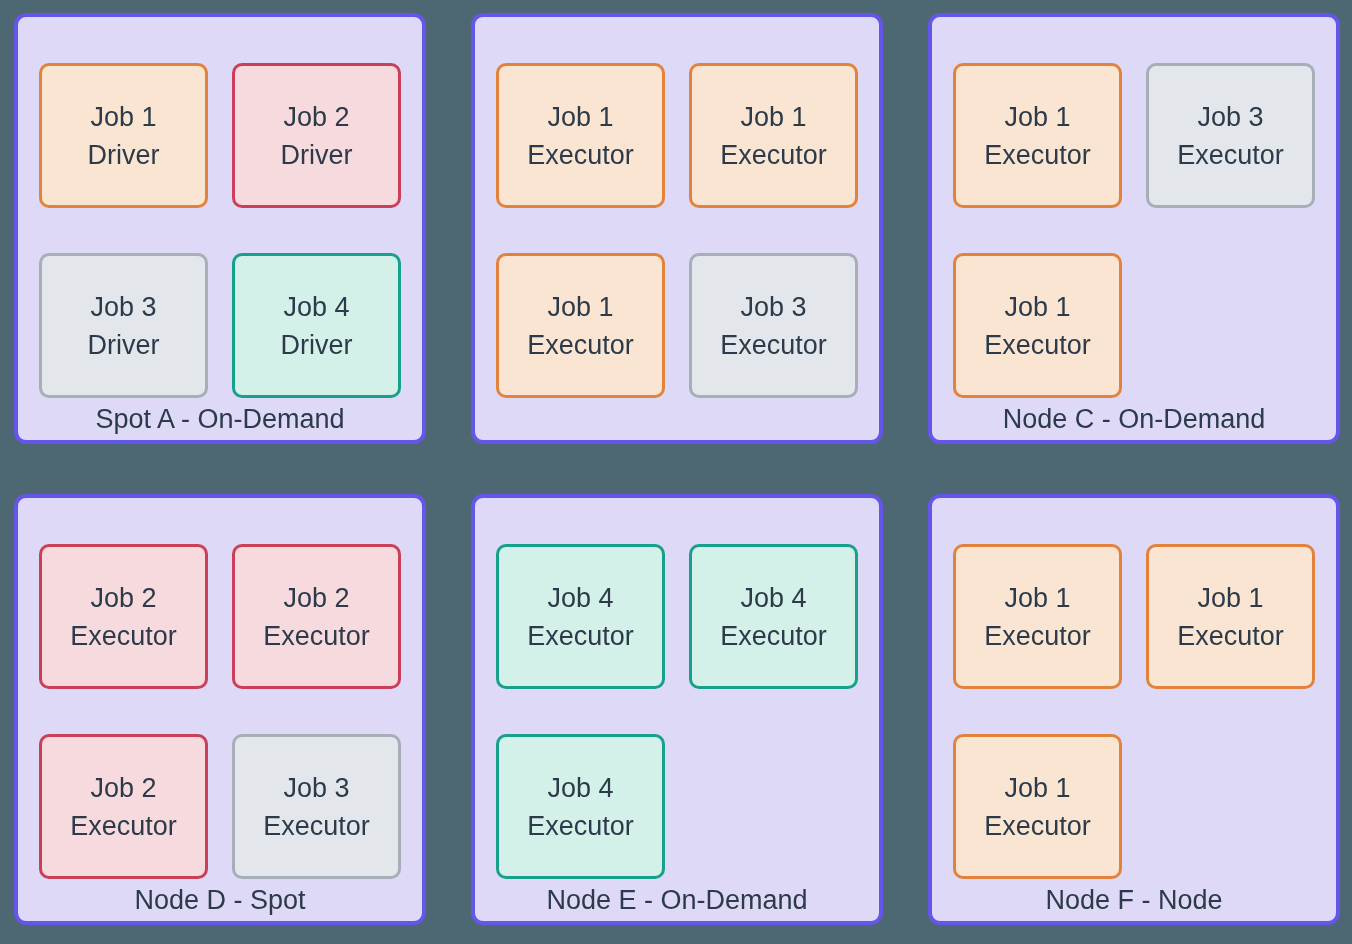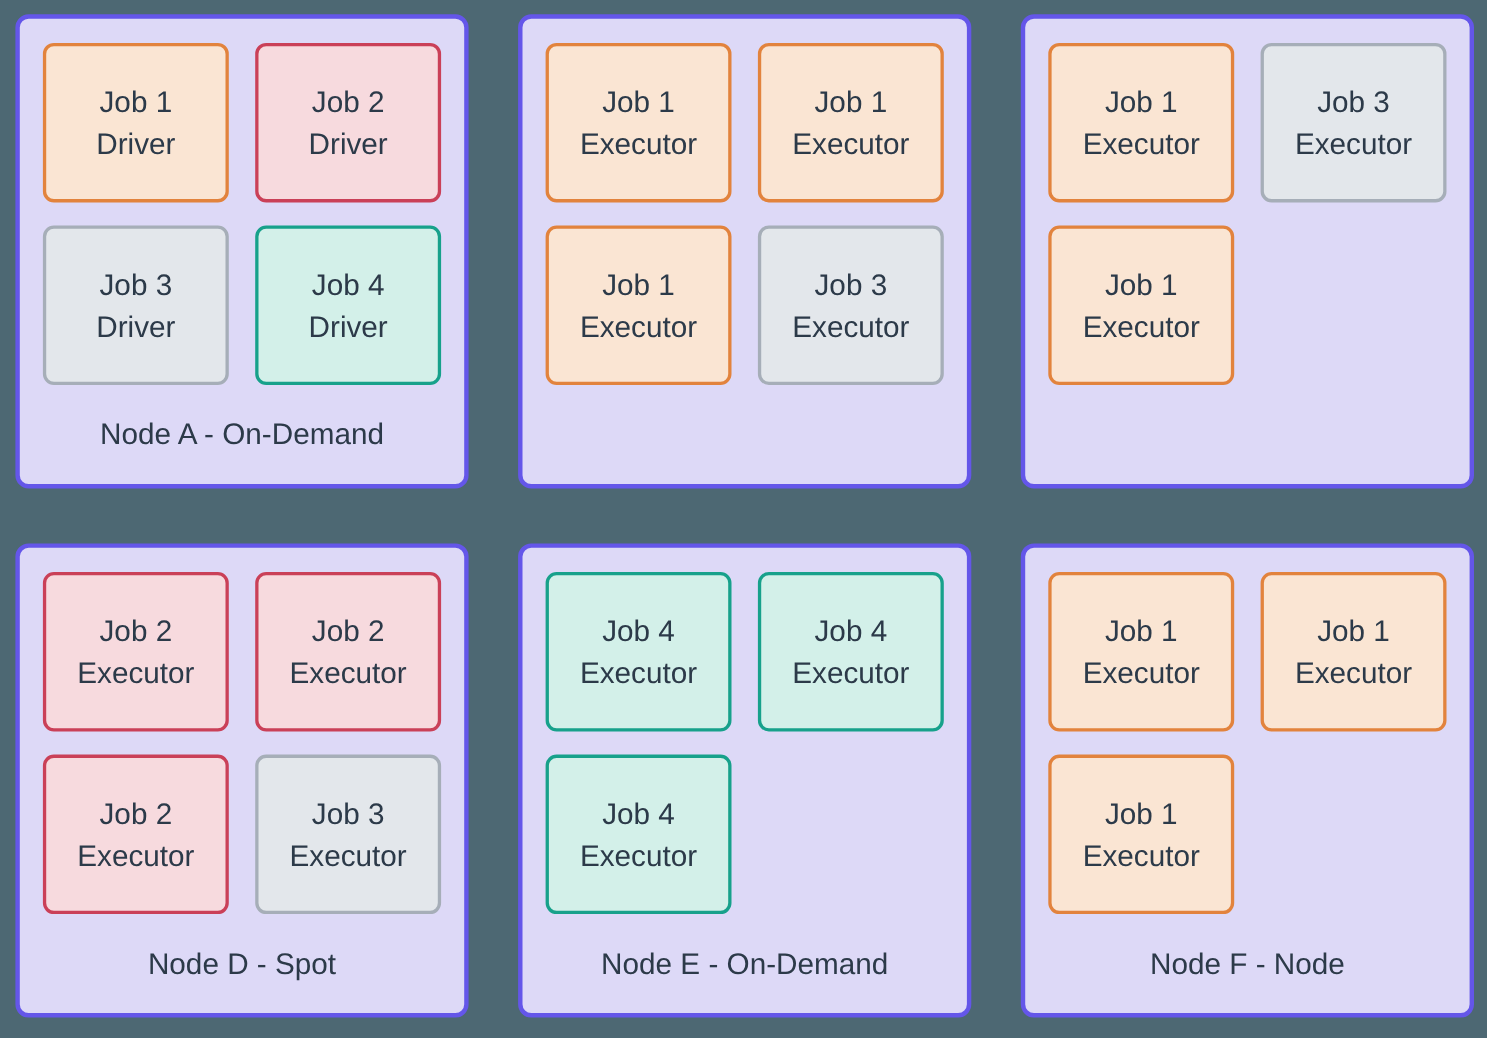--- a/index.html
+++ b/index.html
@@ -45,20 +45,21 @@
     border-width: 3px;
     border-style: solid;
     border-radius: 10px;
     display: flex;
     flex-direction: column;
     align-items: center;
     justify-content: center;
     text-align: center;
     font-size: 27px;
     line-height: 38px;
+    margin-top: 24px;
   }
   .node-label {
     flex: 1;
     display: flex;
     align-items: center;
     justify-content: center;
     font-size: 27px;
   }
 </style>
 </head>
@@ -77,21 +78,21 @@
         </div>
         <div class="card" style="background: rgb(227, 231, 235); border-color: rgb(166, 174, 184);">
           <span>Job 3</span>
           <span>Driver</span>
         </div>
         <div class="card" style="background: rgb(211, 240, 233); border-color: rgb(23, 161, 139);">
           <span>Job 4</span>
           <span>Driver</span>
         </div>
       </div>
-      <div class="node-label">Node A - On-Demand</div>
+      <div class="node-label">Spot A - On-Demand</div>
     </section>
     <section class="node" style="background: rgb(221, 217, 247); border-color: rgb(100, 86, 233);">
       <div class="cards">
         <div class="card" style="background: rgb(250, 229, 211); border-color: rgb(226, 131, 61);">
           <span>Job 1</span>
           <span>Executor</span>
         </div>
         <div class="card" style="background: rgb(250, 229, 211); border-color: rgb(226, 131, 61);">
           <span>Job 1</span>
           <span>Executor</span>
@@ -114,20 +115,21 @@
         </div>
         <div class="card" style="background: rgb(227, 231, 235); border-color: rgb(166, 174, 184);">
           <span>Job 3</span>
           <span>Executor</span>
         </div>
         <div class="card" style="background: rgb(250, 229, 211); border-color: rgb(226, 131, 61);">
           <span>Job 1</span>
           <span>Executor</span>
         </div>
       </div>
+      <div class="node-label">Node C - On-Demand</div>
     </section>
     <section class="node" style="background: rgb(221, 217, 247); border-color: rgb(100, 86, 233);">
       <div class="cards">
         <div class="card" style="background: rgb(247, 218, 222); border-color: rgb(202, 64, 88);">
           <span>Job 2</span>
           <span>Executor</span>
         </div>
         <div class="card" style="background: rgb(247, 218, 222); border-color: rgb(202, 64, 88);">
           <span>Job 2</span>
           <span>Executor</span>

